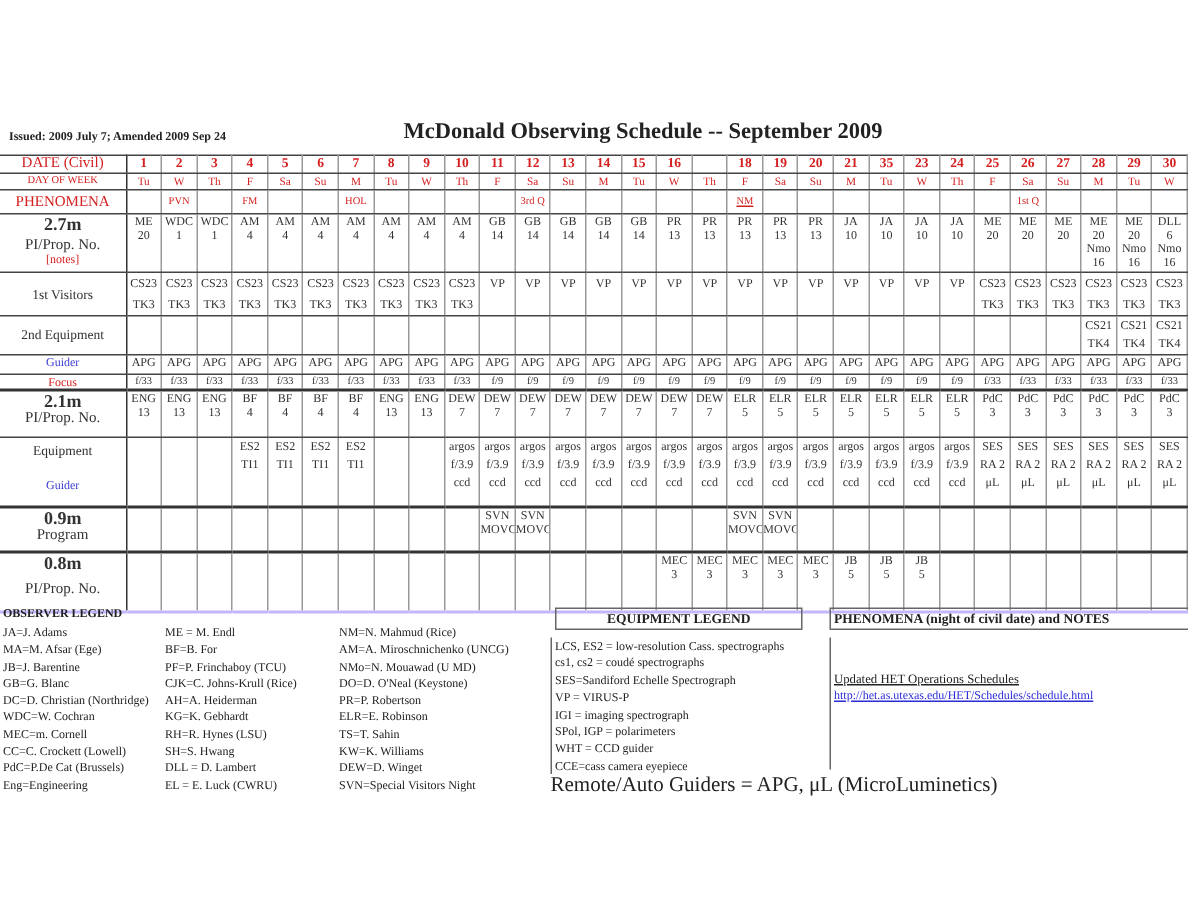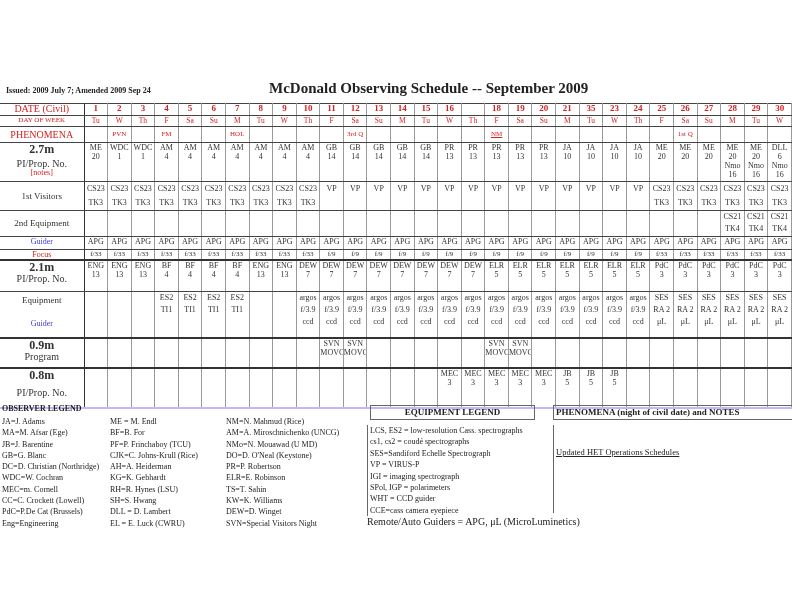--- a/index.html
+++ b/index.html
@@ -24,21 +24,21 @@
   tr.r-21eq td{height:45px;}
   tr.r-09 td{height:28px;border-top:2px solid #333;}
   tr.r-08 td{height:38px;border-top:2px solid #333;border-bottom:2px solid #c4b5fd;}
   .big{font-weight:bold;font-size:12px;display:block;line-height:13px;}
   .sub{font-size:9px;display:block;}
   .legend-h{position:absolute;left:2px;top:404px;font-size:8px;font-weight:bold;}
   .obs{position:absolute;top:416px;font-size:8px;line-height:11.3px;}
   .obs div{white-space:nowrap;}
   .box{position:absolute;border:1px solid #666;font-weight:bold;font-size:9px;text-align:center;line-height:13px;}
   .eqlist{position:absolute;left:367px;top:425px;font-size:8px;line-height:11.4px;border-left:1px solid #666;padding-left:2px;}
-  .remote{position:absolute;left:367px;top:516px;font-size:10px;}
+  .remote{position:absolute;left:367px;top:516px;font-size:14px;}
   .notes{position:absolute;left:553px;top:425px;font-size:7.5px;line-height:11px;border-left:1px solid #666;padding-left:2px;height:88px;}
   .notes .ul{text-decoration:underline;font-size:8.5px;}
   .notes .link{color:#2a2ad8;text-decoration:underline;font-size:8px;}
 </style>
 </head>
 <body>
 
 <div class="issued">Issued: 2009 July 7; Amended 2009 Sep 24</div>
 <div class="title">McDonald Observing Schedule -- September 2009</div>
 
@@ -683,13 +683,14 @@
     <div>SPol, IGP = polarimeters</div>
     <div>WHT = CCD guider</div>
     <div>CCE=cass camera eyepiece</div>
   </div>
 <div class="remote">Remote/Auto Guiders  =  APG, μL (MicroLuminetics)</div>
 
 <div class="box" style="left:553px;top:405px;width:236px;text-align:left;padding-left:2px;">PHENOMENA (night of civil date) and NOTES</div>
 <div class="notes">
   <div style="height:22px;"></div>
   <div class="ul">Updated HET Operations Schedules</div>
+  <div class="link">http://het.as.utexas.edu/HET/Schedules/schedule.html</div>
 </div>
 
 </body></html>

